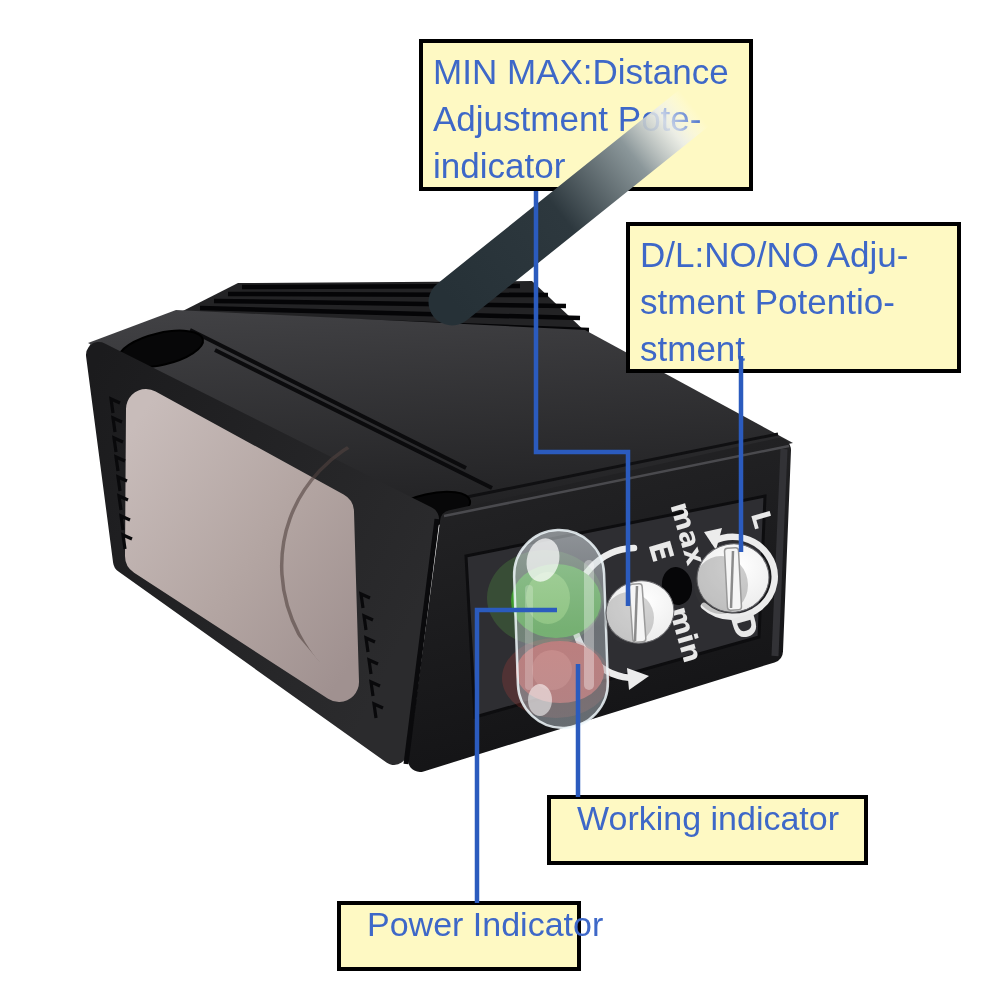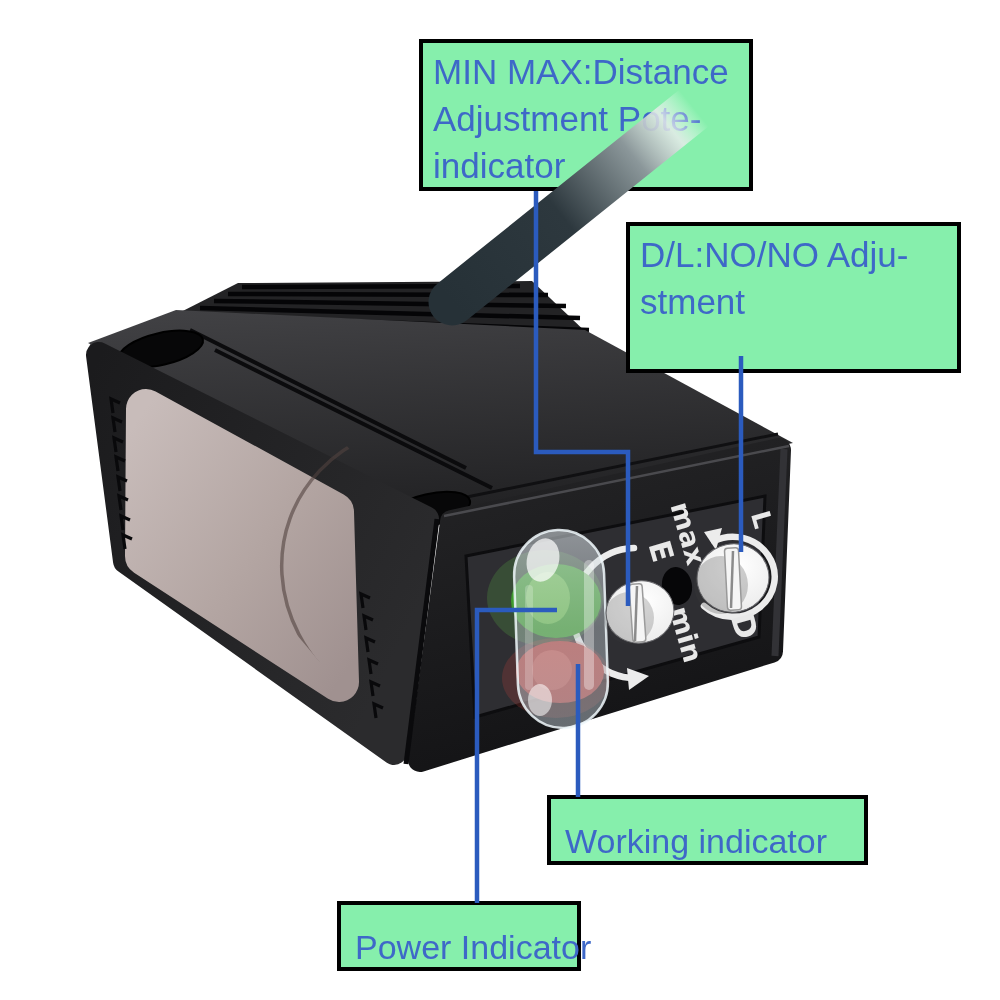--- a/index.html
+++ b/index.html
@@ -1,24 +1,24 @@
 <!DOCTYPE html>
 <html><head>
 <meta charset="utf-8">
 <style>
   html,body{margin:0;padding:0;background:#fff;}
   .stage{position:relative;width:1000px;height:1000px;background:#ffffff;overflow:hidden;
          font-family:"Liberation Sans",sans-serif;}
   .layer{position:absolute;left:0;top:0;width:1000px;height:1000px;}
   #device-layer{z-index:1;}
-  .callout-box{position:absolute;box-sizing:border-box;border:4px solid #000;background:#86efac;
+  .callout-box{position:absolute;box-sizing:border-box;border:4px solid #000;background:#fef9c3;
                color:#3e68c8;z-index:5;}
   .callout-box .ln{white-space:nowrap;}
   .multi{font-size:35px;line-height:47px;padding:5px 6px 0 10px;}
-  .single{font-size:34px;display:flex;align-items:flex-end;padding-left:14px;}
+  .single{font-size:34px;display:flex;align-items:flex-start;padding-left:26px;}
   #overlay-layer{z-index:10;pointer-events:none;}
 </style>
 </head>
 <body>
 
 <div class="stage">
 
   <svg id="device-layer" class="layer" viewBox="0 0 1000 1000">
     <defs>
       <linearGradient id="topGrad" x1="0" y1="0" x2="0.2" y2="1">
@@ -141,20 +141,21 @@
   </svg>
 
   <div class="callout-box multi" style="left:419px;top:39px;width:334px;height:152px;">
     <div class="ln">MIN MAX:Distance</div>
     <div class="ln">Adjustment Pote-</div>
     <div class="ln">indicator</div>
   </div>
 
   <div class="callout-box multi" style="left:626px;top:222px;width:335px;height:151px;">
     <div class="ln">D/L:NO/NO Adju-</div>
+    <div class="ln">stment Potentio-</div>
     <div class="ln">stment</div>
   </div>
 
   <div class="callout-box single" style="left:547px;top:795px;width:321px;height:70px;">
     <div class="ln">Working indicator</div>
   </div>
 
   <div class="callout-box single" style="left:337px;top:901px;width:244px;height:70px;">
     <div class="ln">Power Indicator</div>
   </div>

